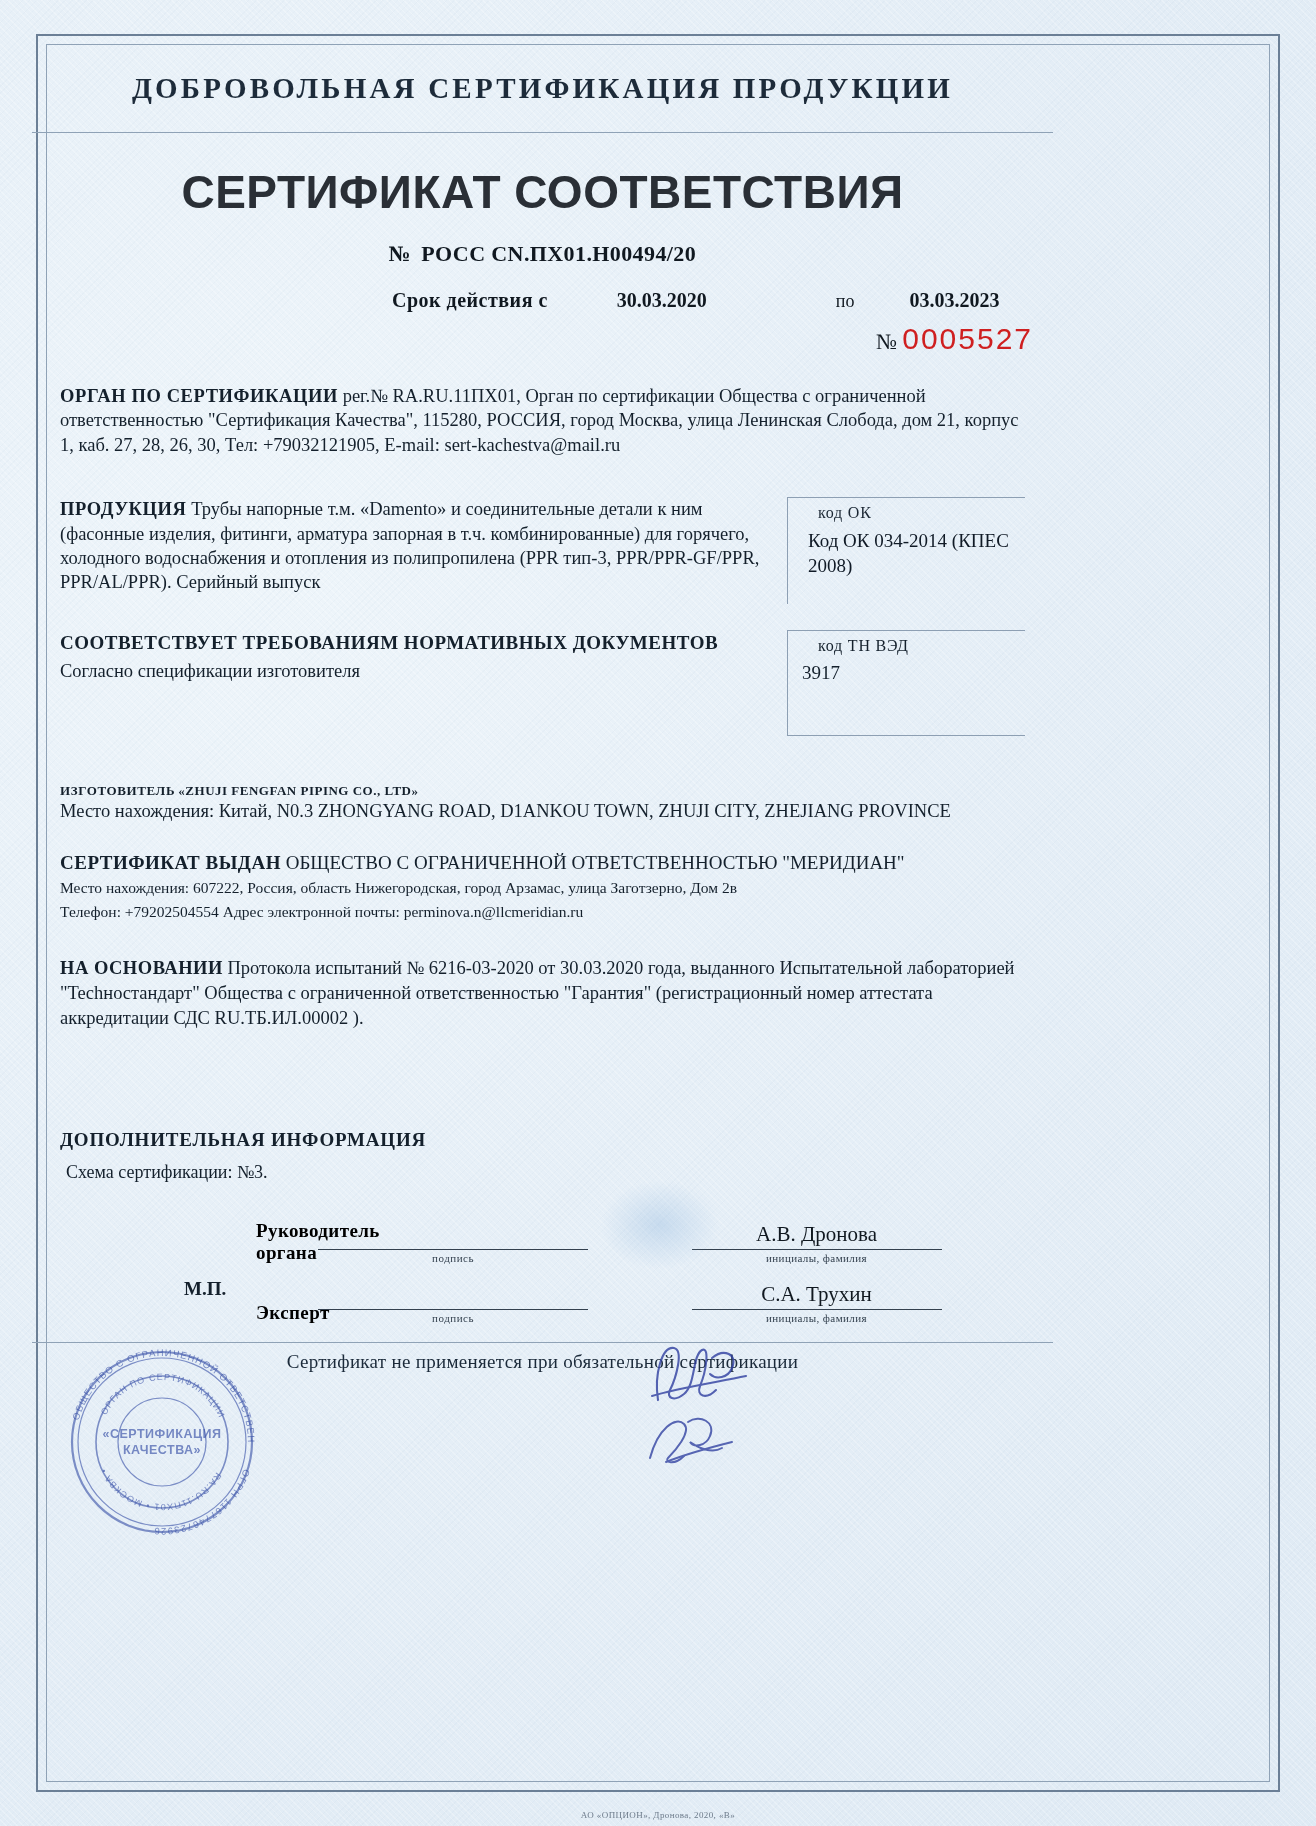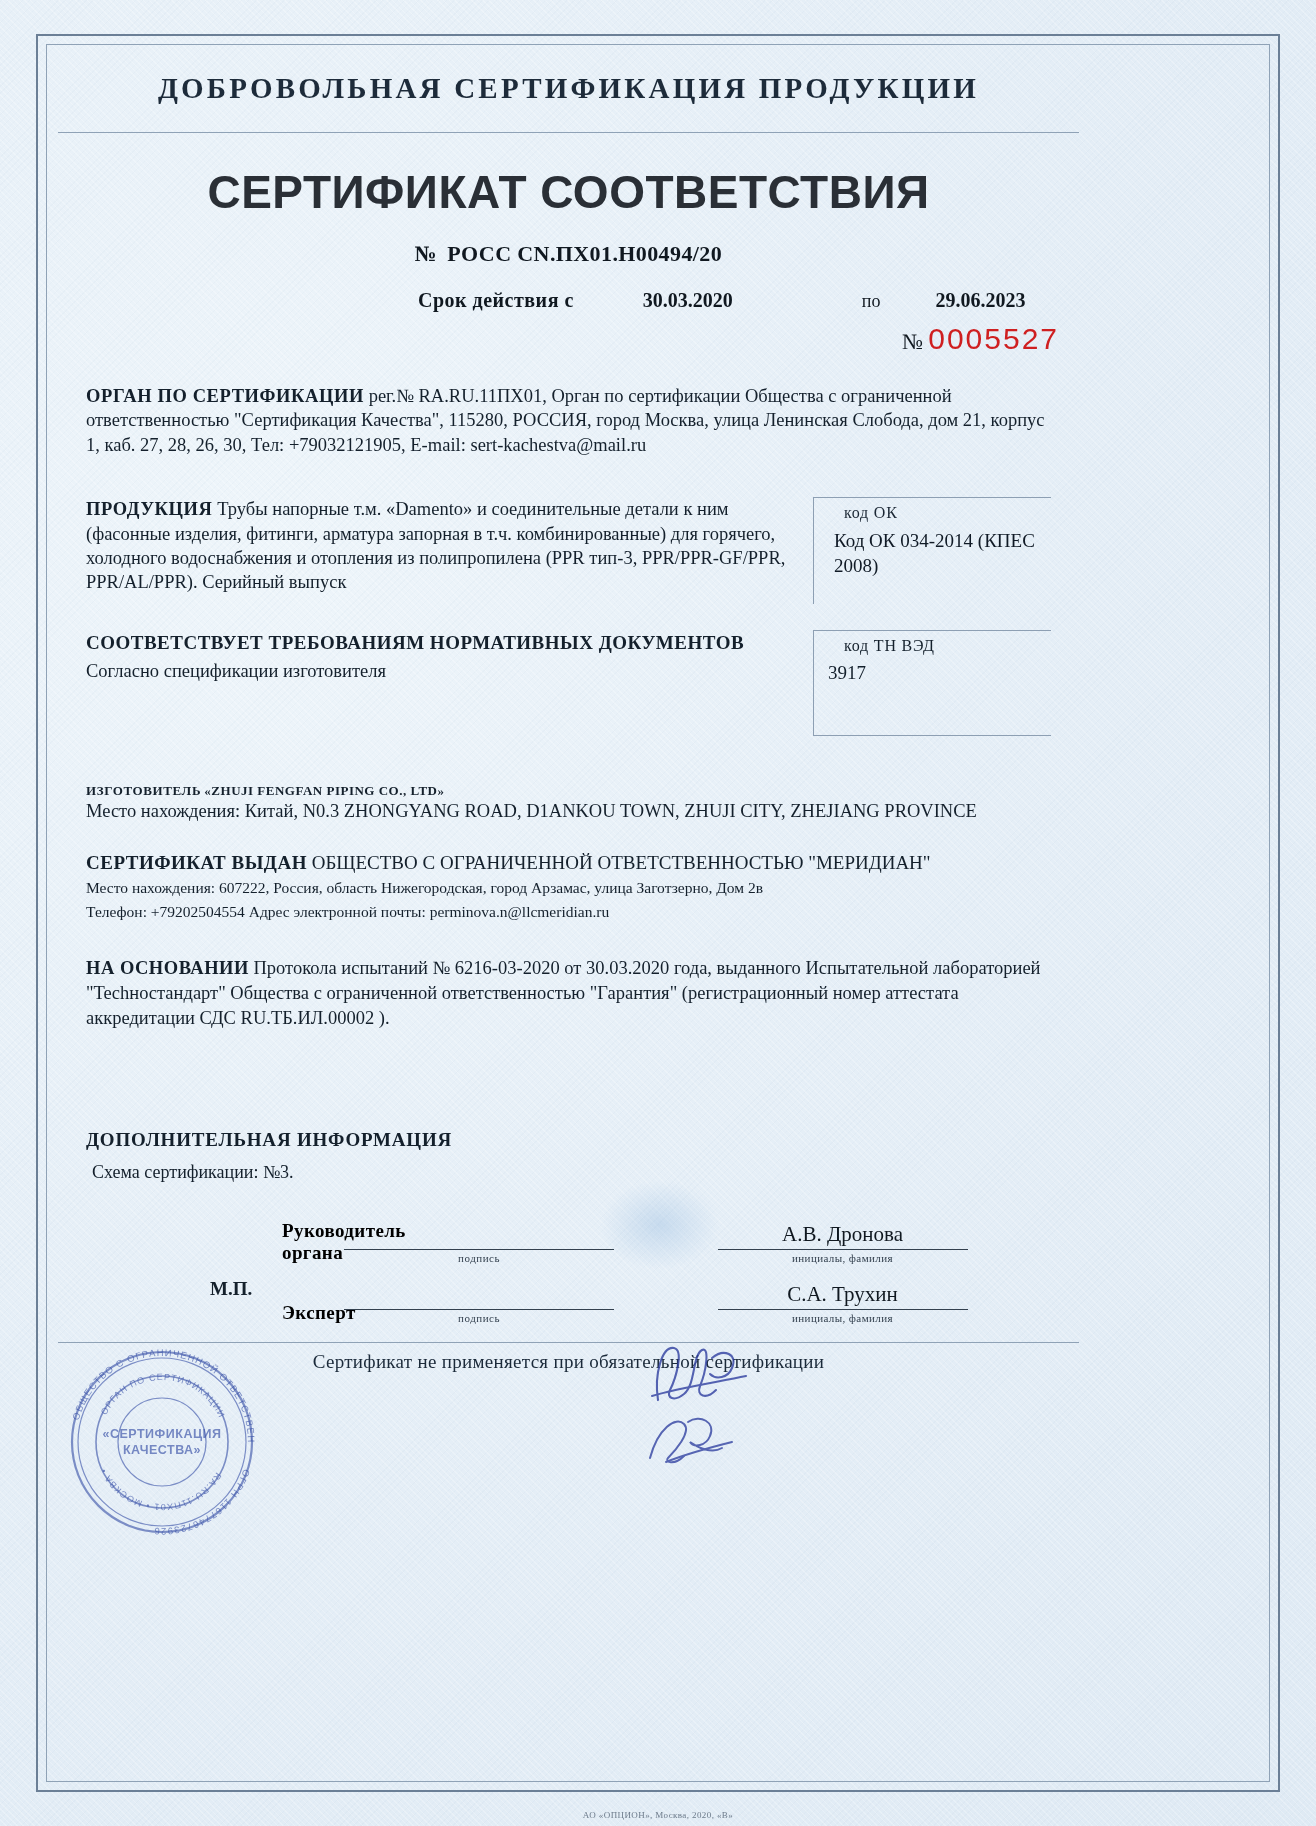--- a/index.html
+++ b/index.html
@@ -34,21 +34,21 @@
     left: 36px; top: 34px; right: 36px; bottom: 34px;
     border: 2px solid #6b7f96;
   }
   .border-inner {
     position: absolute;
     left: 46px; top: 44px; right: 46px; bottom: 44px;
     border: 1px solid #8fa2b6;
   }
   .content {
     position: absolute;
-    left: 58px; top: 44px;
+    left: 32px; top: 44px;
     width: 1021px;
     height: 1738px;
   }
   .header-band {
     height: 88px;
     border-bottom: 1px solid #8fa2b6;
     display: flex;
     align-items: center;
     justify-content: center;
   }
@@ -309,21 +309,21 @@
     <div class="main-title">СЕРТИФИКАТ СООТВЕТСТВИЯ</div>
 
     <div class="cert-number">
       <span class="lbl">№</span><span>РОСС CN.ПХ01.Н00494/20</span>
     </div>
 
     <div class="validity">
       <span class="from-label">Срок действия  с</span>
       <span class="from-date">30.03.2020</span>
       <span class="to-label">по</span>
-      <span class="to-date">29.06.2023</span>
+      <span class="to-date">03.03.2023</span>
     </div>
 
     <div class="blank-number">
       <span>№</span>
       <span class="num">0005527</span>
     </div>
 
     <div class="section body-org">
       <span class="sec-label">ОРГАН ПО СЕРТИФИКАЦИИ</span>
       <span>рег.№ RA.RU.11ПХ01, Орган по сертификации Общества с ограниченной ответственностью "Сертификация Качества", 115280, РОССИЯ, город Москва, улица Ленинская Слобода, дом 21, корпус 1, каб. 27, 28, 26, 30, Тел: +79032121905, E-mail: sert-kachestva@mail.ru</span>
@@ -465,14 +465,14 @@
   <div class="scribble scr2">
     <svg width="120" height="64" viewBox="0 0 120 64">
       <g fill="none" stroke="#2f3fa0" stroke-width="2" opacity="0.78" stroke-linecap="round">
         <path d="M14,50 C22,20 40,8 48,16 C56,24 38,44 32,50 C28,54 38,58 48,48"></path>
         <path d="M52,14 C64,6 80,14 74,28 C70,38 58,40 54,34 C62,40 76,46 86,40"></path>
         <path d="M30,54 C50,46 72,40 96,34"></path>
       </g>
     </svg>
   </div>
 
-  <div class="print-credit">АО «ОПЦИОН», Москва, 2020, «В»</div>
+  <div class="print-credit">АО «ОПЦИОН», Дронова, 2020, «В»</div>
 </div>
 
 </body></html>

